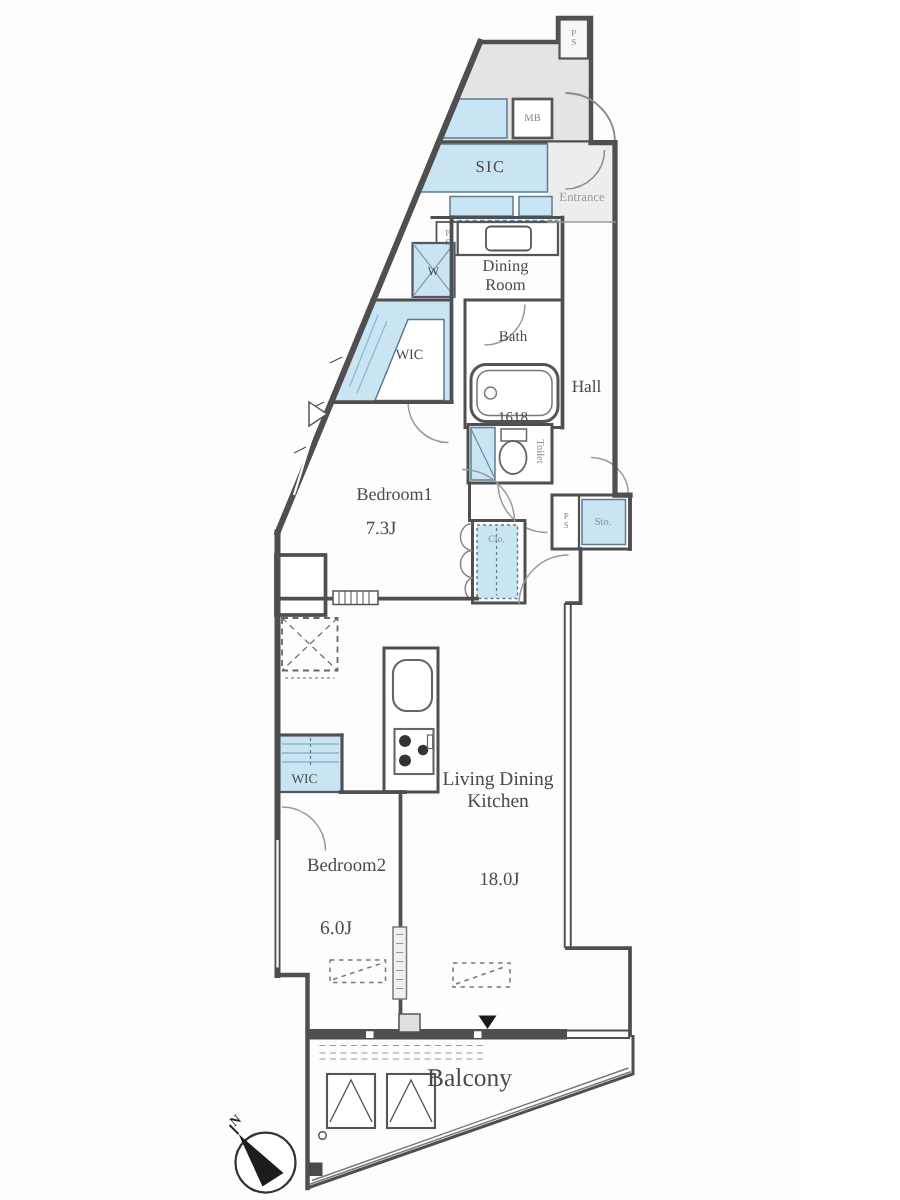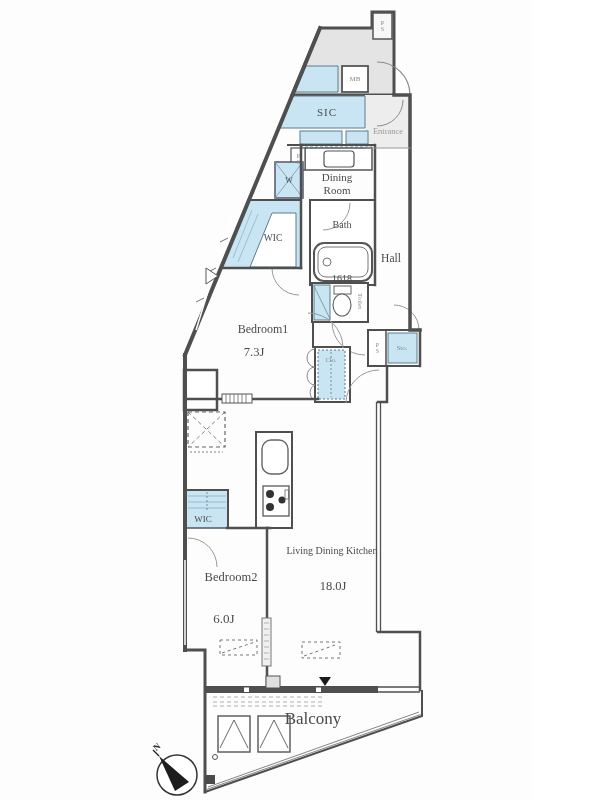--- a/index.html
+++ b/index.html
@@ -211,20 +211,20 @@
   <div class="lbl" style="left:342px;top:225px;font-size:10px;">Bath</div>
   <div class="lbl" style="left:342px;top:237px;font-size:10px;margin-top:42px;">1618</div>
   <div class="lbl" style="left:391px;top:259px;font-size:11.5px;">Hall</div>
   <div class="lbl muted rot90" style="left:360px;top:301px;font-size:7px;">Toilet</div>
   <div class="lbl muted vert" style="left:298px;top:159px;font-size:6px;">PS</div>
   <div class="lbl muted vert" style="left:377px;top:348px;font-size:6px;">PS</div>
   <div class="lbl muted" style="left:402px;top:348px;font-size:7px;">Sto.</div>
   <div class="lbl" style="left:263px;top:330px;font-size:12px;">Bedroom1</div>
   <div class="lbl" style="left:254px;top:352px;font-size:12.5px;">7.3J</div>
   <div class="lbl muted" style="left:331px;top:360px;font-size:6.5px;">Clo.</div>
-  <div class="lbl wrap" style="left:332px;top:551px;font-size:10px;width:96px;">Living Dining Kitchen</div>
+  <div class="lbl wrap" style="left:332px;top:527px;font-size:13px;width:96px;">Living Dining Kitchen</div>
   <div class="lbl" style="left:333px;top:586px;font-size:12.5px;">18.0J</div>
   <div class="lbl" style="left:203px;top:519px;font-size:9px;">WIC</div>
   <div class="lbl" style="left:224px;top:577px;font-size:12.5px;padding-left:14px;">Bedroom2</div>
   <div class="lbl" style="left:224px;top:599px;font-size:13px;margin-top:20px;">6.0J</div>
   <div class="lbl" style="left:313px;top:719px;font-size:17px;">Balcony</div>
   <div class="lbl rotN" style="left:157px;top:747px;font-size:9px;">N</div>
 </div>
 
 </body></html>

